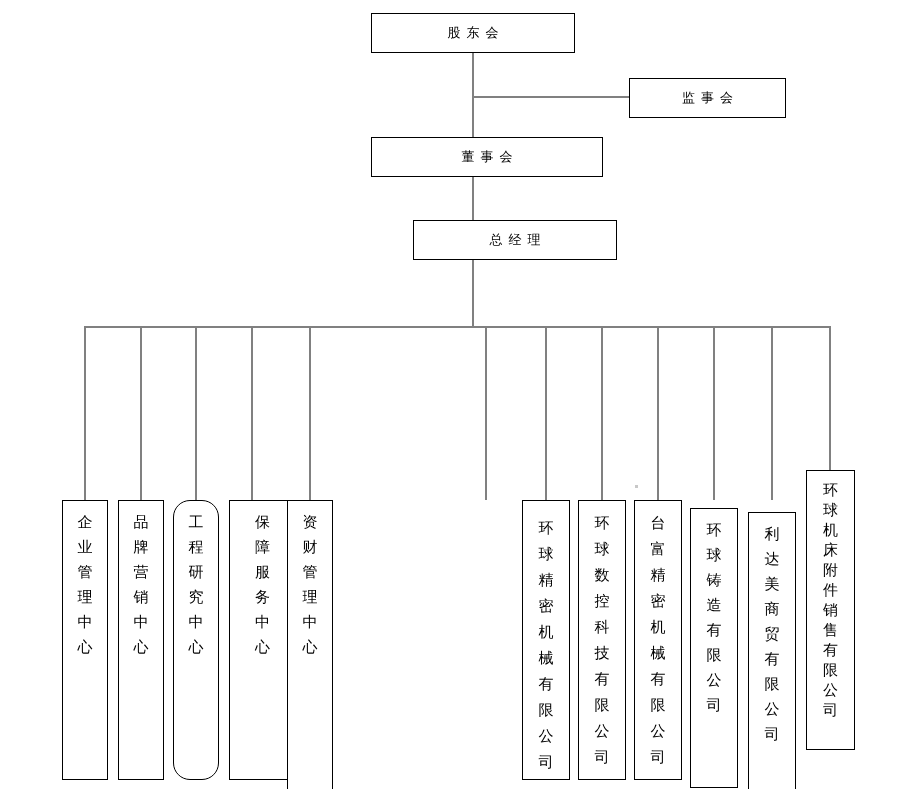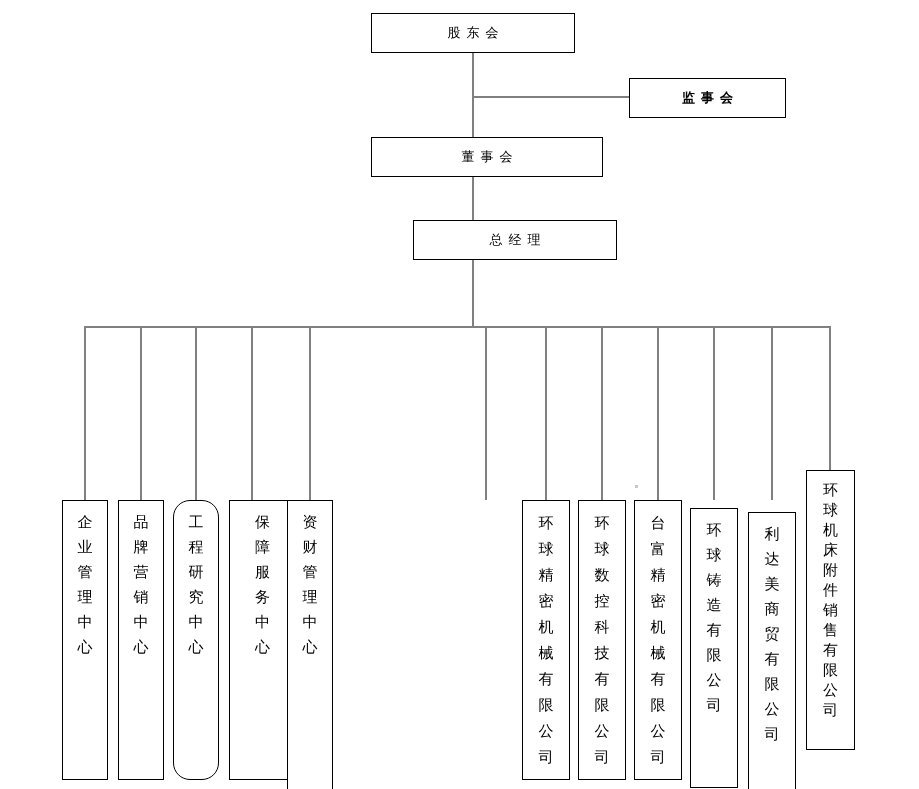--- a/index.html
+++ b/index.html
@@ -85,21 +85,21 @@
   <div class="line" style="left:657px; top:328px; width:2px; height:172px;"></div>
   <div class="line" style="left:713px; top:328px; width:2px; height:172px;"></div>
   <div class="line" style="left:771px; top:328px; width:2px; height:172px;"></div>
   <div class="line" style="left:829px; top:328px; width:2px; height:172px;"></div>
 
   <div class="stray" style="left:635px; top:485px;"></div>
 
   <div class="box hbox" style="left:371px; top:13px; width:204px; height:40px;">
     <span>股东会</span>
   </div>
-  <div class="box hbox" style="left:629px; top:78px; width:157px; height:40px;font-weight:bold;">
+  <div class="box hbox" style="left:629px; top:78px; width:157px; height:40px;">
     <span>监事会</span>
   </div>
   <div class="box hbox" style="left:371px; top:137px; width:232px; height:40px;">
     <span>董事会</span>
   </div>
   <div class="box hbox" style="left:371px; top:220px; width:204px; height:40px;margin-left:42px;">
     <span>总经理</span>
   </div>
 
   <div class="box vbox lh25" style="left:62px; top:500px; width:46px; height:280px;">
@@ -111,21 +111,21 @@
   <div class="box vbox lh25" style="left:173px; top:500px; width:46px; height:280px;border-radius:17px;">
     <span>工程研究中心</span>
   </div>
   <div class="box vbox lh25" style="left:229px; top:500px; width:67px; height:280px;">
     <span>保障服务中心</span>
   </div>
   <div class="box vbox lh25" style="left:287px; top:500px; width:46px; height:332px;">
     <span>资财管理中心</span>
   </div>
 
-  <div class="box vbox" style="left:522px; top:500px; width:48px; height:280px;">
+  <div class="box vbox" style="left:522px; top:500px; width:48px; height:280px;align-items:center;">
     <span>环球精密机械有限公司</span>
   </div>
   <div class="box vbox" style="left:578px; top:500px; width:48px; height:280px;">
     <span>环球数控科技有限公司</span>
   </div>
   <div class="box vbox" style="left:634px; top:500px; width:48px; height:280px;">
     <span>台富精密机械有限公司</span>
   </div>
   <div class="box vbox lh25" style="left:690px; top:500px; width:48px; height:280px;margin-top:8px;">
     <span>环球铸造有限公司</span>

